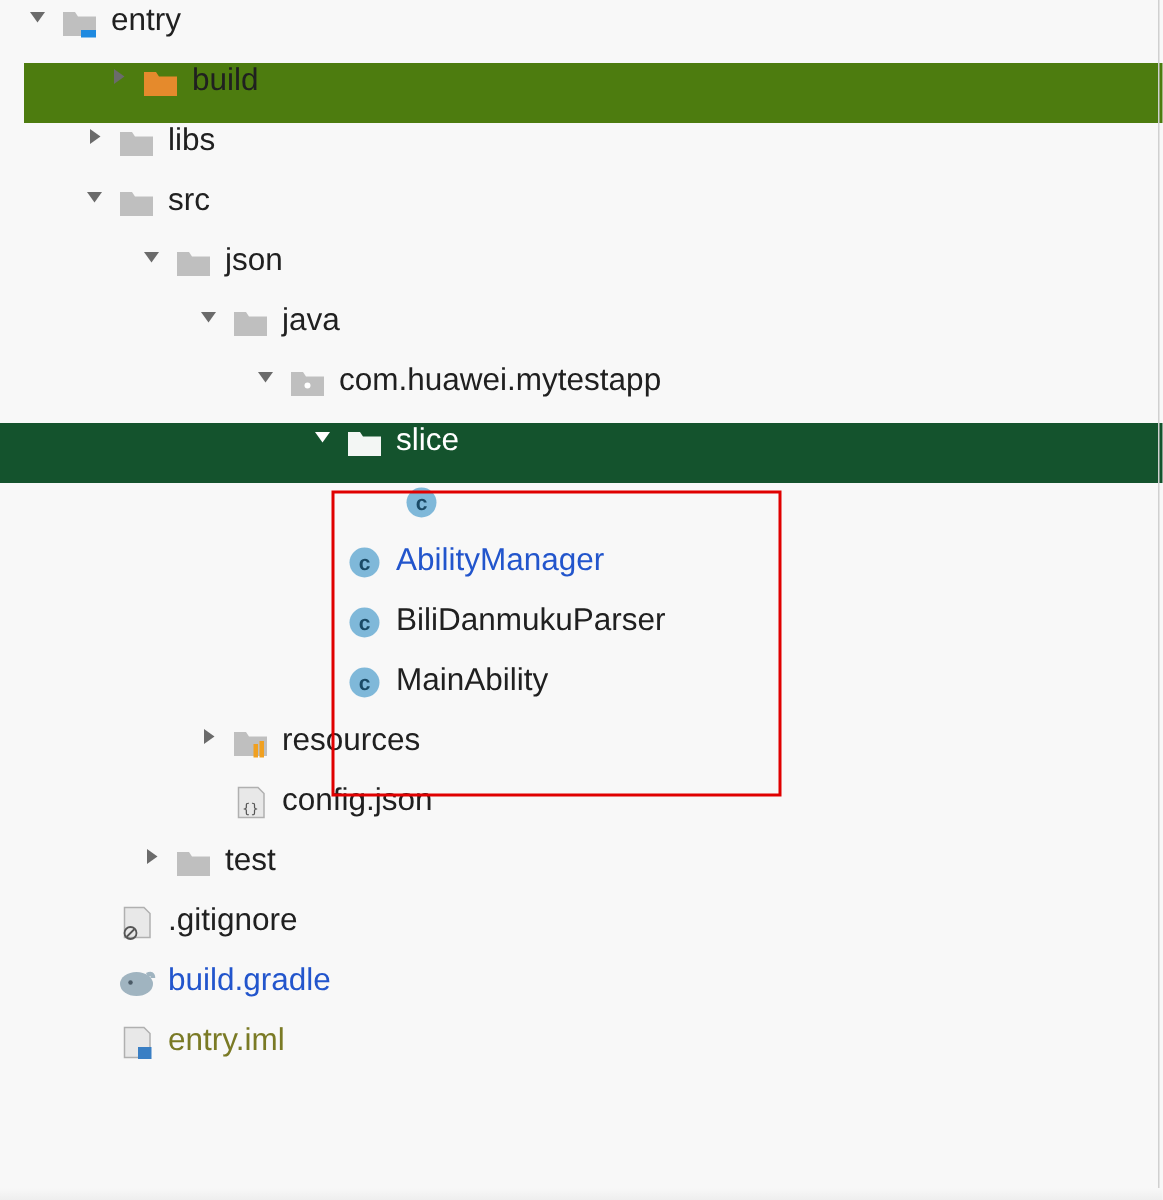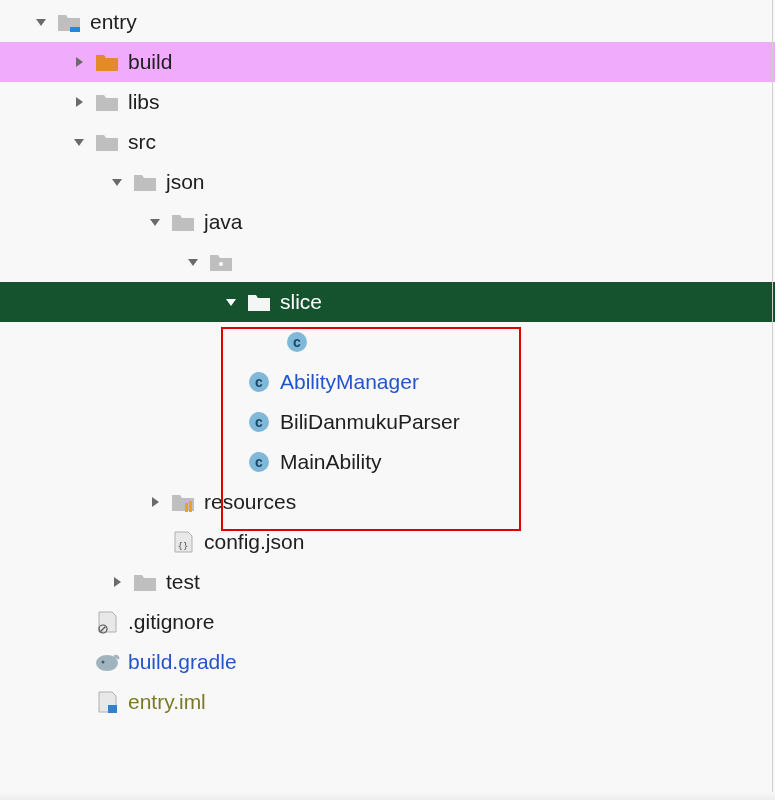--- a/index.html
+++ b/index.html
@@ -9,27 +9,27 @@
       background: #f8f8f8;
       width: 775px;
       height: 800px;
       overflow: hidden;
       color: #202020;
       position: relative;
     }
     .tree { padding-top: 2px; }
     .row {
       display: flex;
-      align-items: center;
+      align-items: flex-start;
       height: 40px;
-      padding-left: 26px;
+      padding-left: 10px;
       cursor: pointer;
       position: relative;
     }
-    .row.highlight-yellow { background: #f0abfc; }
+    .row.highlight-yellow { background: #4d7c0f; margin-left: 16px; }
     .row.selected { background: #14532d; color: #fff; }
     .row.selected .label { color: #fff; }
     .arrow {
       width: 18px;
       height: 18px;
       display: inline-flex;
       align-items: center;
       justify-content: center;
       margin-right: 6px;
       flex-shrink: 0;
@@ -229,20 +229,21 @@
     <span class="arrow">
         <svg viewBox="0 0 12 12">
           <use href="#arrow-down"></use>
         </svg>
       </span>
     <span class="icon">
         <svg viewBox="0 0 26 26">
           <use href="#folder-pkg"></use>
         </svg>
       </span>
+    <span class="label">com.huawei.mytestapp</span>
   </div>
 
   <div class="row selected">
     <span class="spacer" style="width:196px"></span>
     <span class="arrow">
         <svg viewBox="0 0 12 12">
           <use href="#arrow-down-white"></use>
         </svg>
       </span>
     <span class="icon">

